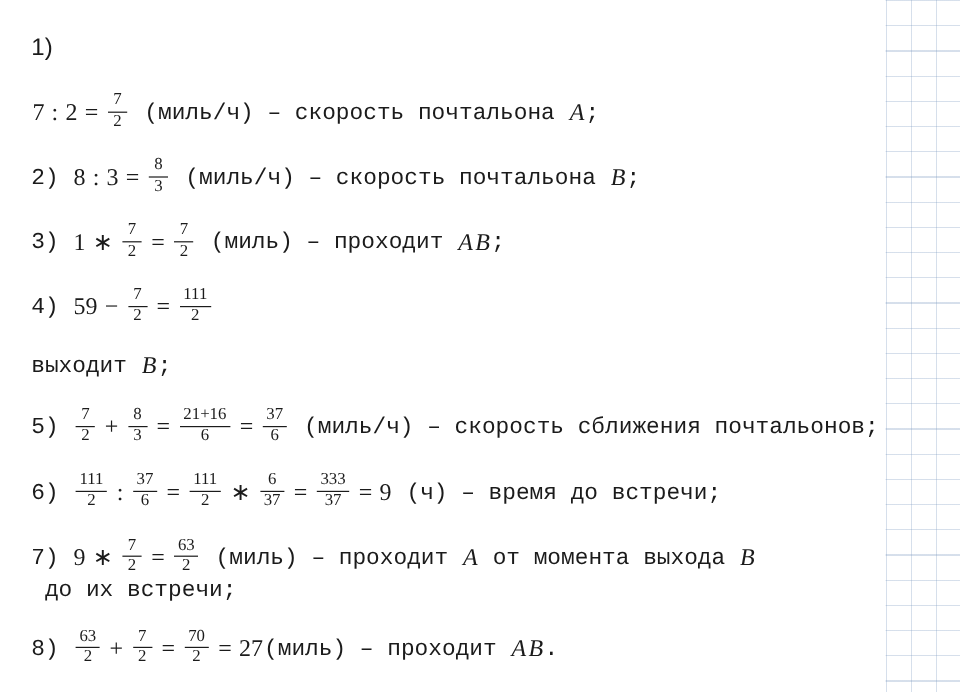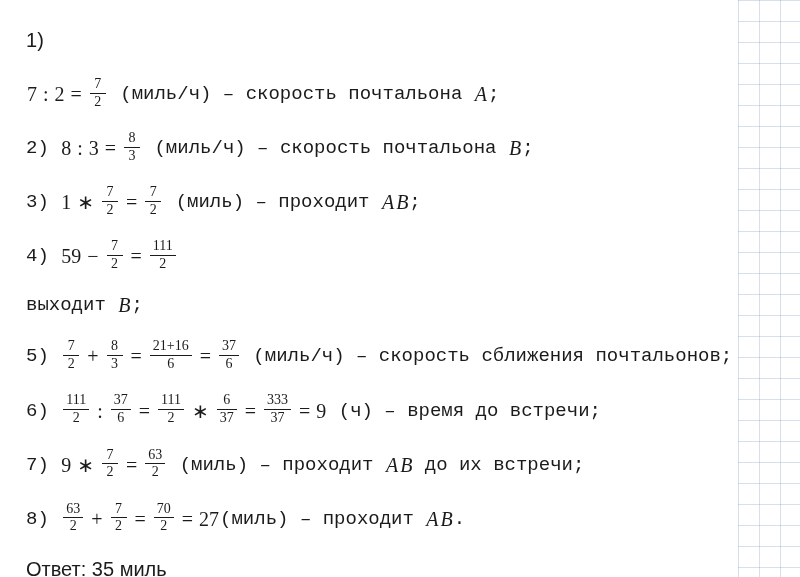--- a/index.html
+++ b/index.html
@@ -257,20 +257,21 @@
           <span class="bot">2</span>
         </span>
         <span class="op">=</span>
         <span class="frac">
           <span class="top">63</span>
           <span class="bar"></span>
           <span class="bot">2</span>
         </span>
         <span class="txt"> (миль) – проходит </span>
         <span class="mathvar">A</span>
+        <span class="txt"> от момента выхода </span>
         <span class="mathvar">B</span>
         <span class="txt"> до их встречи;</span>
       </div>
       <div class="line">
         <span class="txt">8) </span>
         <span class="frac">
           <span class="top">63</span>
           <span class="bar"></span>
           <span class="bot">2</span>
         </span>

